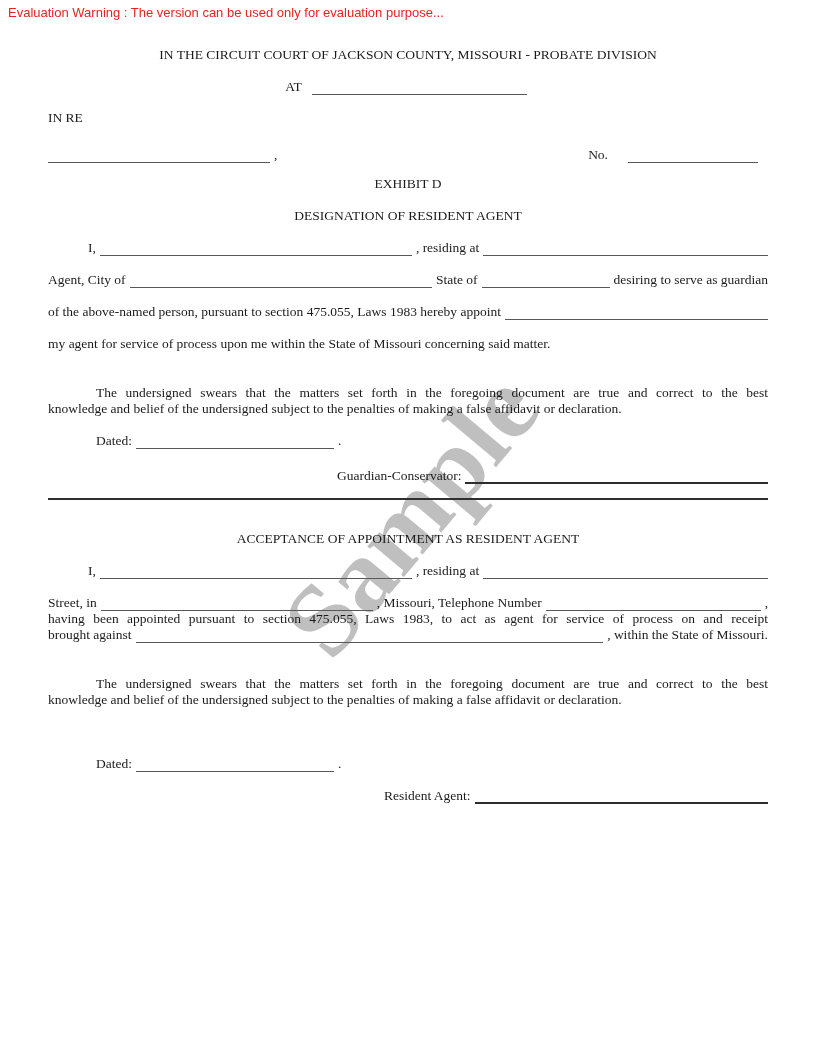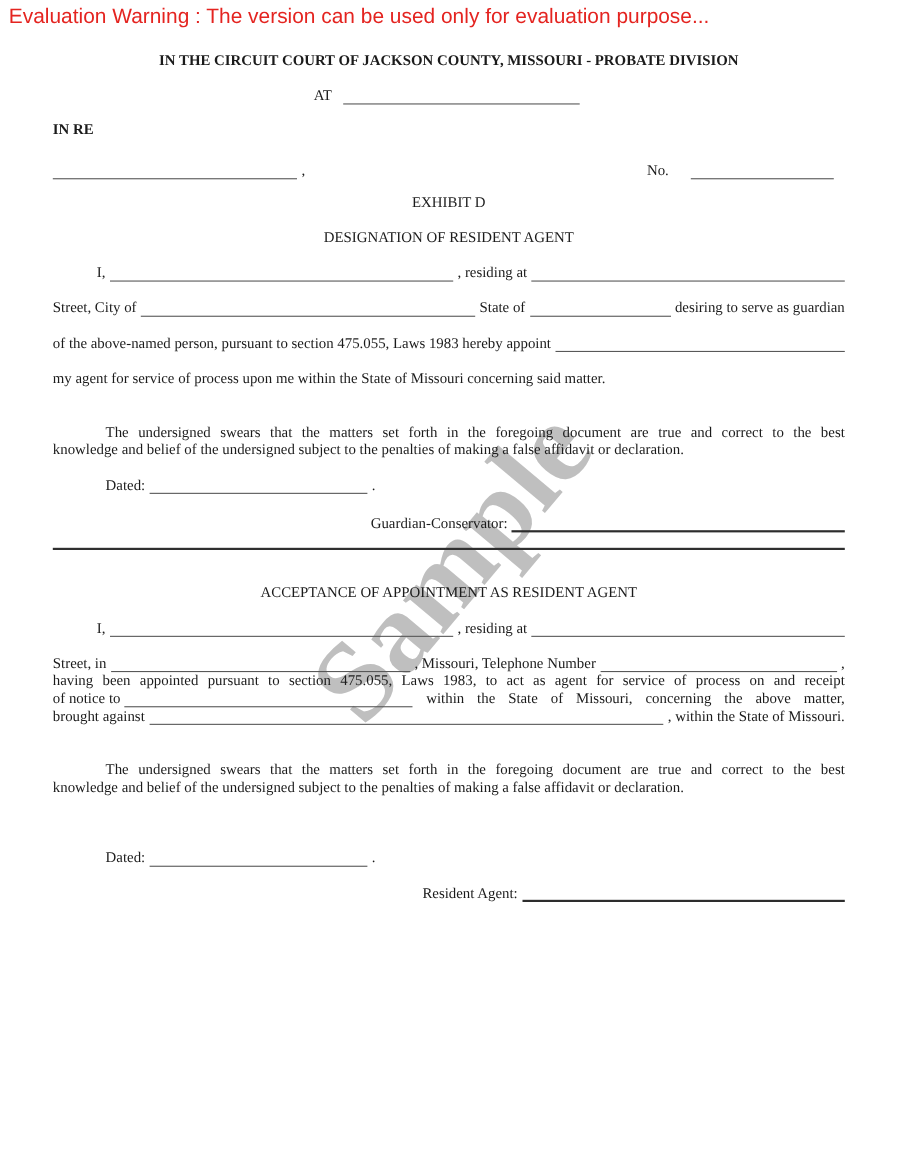--- a/index.html
+++ b/index.html
@@ -13,53 +13,53 @@
     font-size: 13.5px;
     color: #1b1b1b;
     overflow: hidden;
   }
   .warning {
     position: absolute;
     top: 5px;
     left: 8px;
     z-index: 3;
     font-family: "Liberation Sans", "DejaVu Sans", sans-serif;
-    font-size: 19px;
+    font-size: 13px;
     color: #e42420;
   }
   .watermark {
     position: absolute;
     left: 230px;
     top: 455px;
     width: 360px;
     z-index: 0;
     font-family: "Liberation Serif", "DejaVu Serif", serif;
     font-size: 104px;
     font-weight: bold;
     color: #b5b5b5;
     transform: rotate(-50deg);
     transform-origin: center center;
     text-align: center;
     opacity: 0.85;
     pointer-events: none;
   }
   .content { position: relative; z-index: 1; padding: 0 48px; }
   .center { text-align: center; }
-  .title { margin-top: 46px; line-height: 17px; font-weight: bold; }
+  .title { margin-top: 46px; line-height: 17px; }
   .heading { line-height: 17px; }
   .f-row { display: flex; align-items: flex-end; line-height: 16px; min-height: 16px; }
   .lbl { white-space: nowrap; }
   .blank { border-bottom: 1px solid #585858; height: 15px; margin: 0 4px; }
   .blank.nogap-r { margin-right: 0; }
   .blank.thick { border-bottom: 2px solid #2d2d2d; }
   .grow { flex: 1 1 auto; }
   .spacer { flex: 1 1 auto; }
   .at-row { justify-content: center; margin-top: 16px; }
   .at-blank { flex: 0 0 215px; margin-left: 10px; }
-  .inre { margin-top: 15px; line-height: 16px; font-weight: bold; }
+  .inre { margin-top: 15px; line-height: 16px; }
   .case-row { margin-top: 21px; }
   .case-blank { flex: 0 0 222px; margin-left: 0; }
   .no-lbl { margin-left: 0; }
   .no-blank { flex: 0 0 130px; margin-left: 20px; margin-right: 10px; }
   .exhibit-h { margin-top: 12px; }
   .desig-h { margin-top: 15px; }
   .fill { margin-top: 16px; }
   .indent40 { padding-left: 40px; }
   .b-fixed-312 { flex: 0 0 312px; }
   .b-fixed-128 { flex: 0 0 128px; }
@@ -113,21 +113,21 @@
     <div class="heading center desig-h">DESIGNATION OF RESIDENT AGENT</div>
 
     <div class="f-row fill indent40">
       <span class="lbl">I,</span>
       <span class="blank b-fixed-312"></span>
       <span class="lbl">, residing at</span>
       <span class="blank grow nogap-r"></span>
     </div>
 
     <div class="f-row fill">
-      <span class="lbl">Street, City of</span>
+      <span class="lbl">Agent, City of</span>
       <span class="blank grow"></span>
       <span class="lbl">State of</span>
       <span class="blank b-fixed-128"></span>
       <span class="lbl">desiring to serve as guardian</span>
     </div>
 
     <div class="f-row fill">
       <span class="lbl">of the above-named person, pursuant to section 475.055, Laws 1983 hereby appoint</span>
       <span class="blank grow nogap-r"></span>
     </div>
@@ -166,25 +166,20 @@
     <div class="f-row fill">
       <span class="lbl">Street, in</span>
       <span class="blank b-fixed-276"></span>
       <span class="lbl">, Missouri, Telephone Number</span>
       <span class="blank grow"></span>
       <span class="lbl">,</span>
     </div>
 
     <div class="jtext tight">having been appointed pursuant to section 475.055, Laws 1983, to act as agent for service of process on and receipt</div>
 
-    <div class="f-row tight">
-      <span class="lbl">of notice to</span>
-      <span class="blank b-fixed-262"></span>
-      <span class="fill-just">within the State of Missouri, concerning the above matter,</span>
-    </div>
 
 
     <div class="f-row tight">
       <span class="lbl">brought against</span>
       <span class="blank grow"></span>
       <span class="lbl">, within the State of Missouri.</span>
     </div>
 
     <div class="oath">
       <div class="jline first">The undersigned swears that the matters set forth in the foregoing document are true and correct to the best</div>

